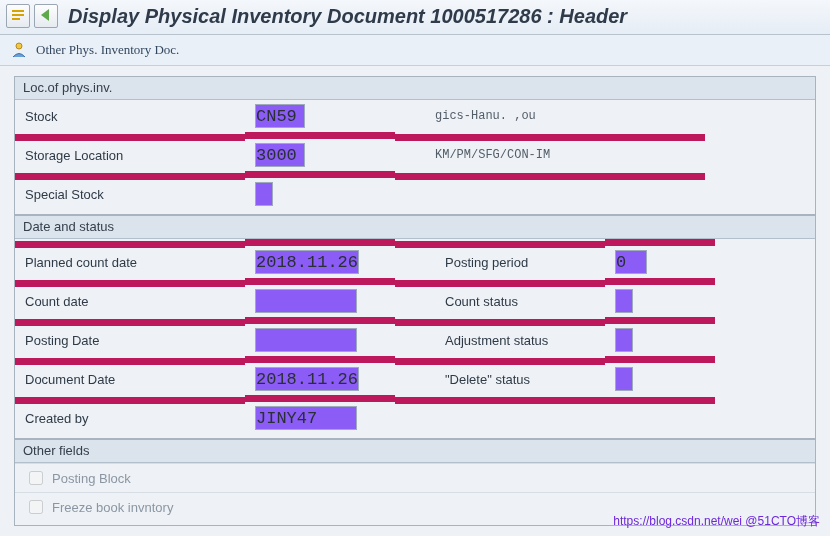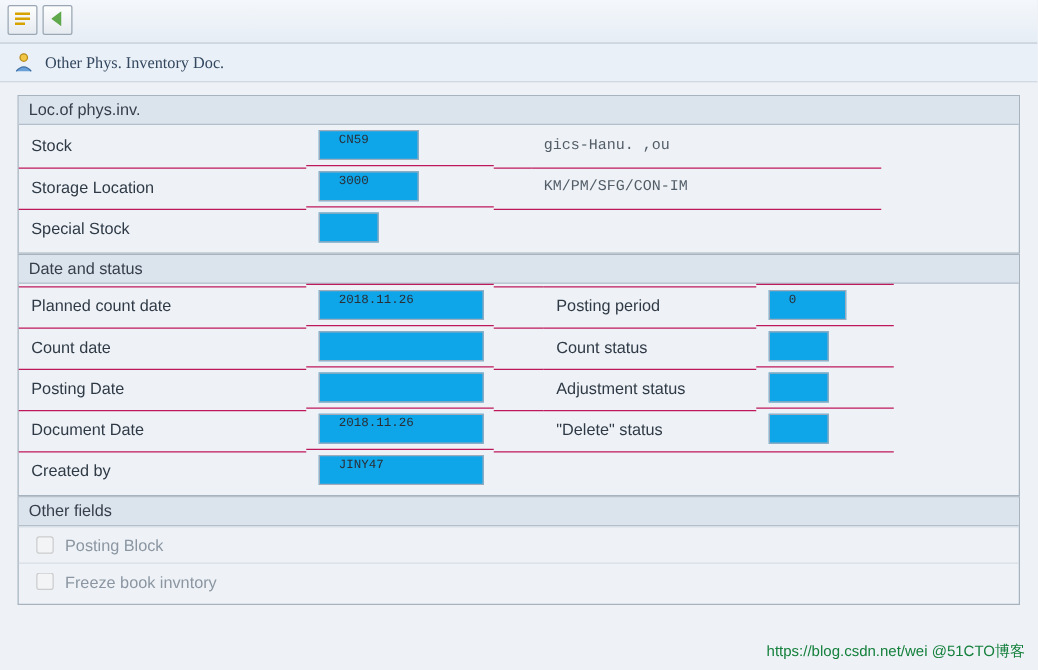--- a/index.html
+++ b/index.html
@@ -69,33 +69,33 @@
   }
   .grid{
     display:grid;
     grid-template-columns: 230px 150px 30px 150px 130px;
     align-items:center;
   }
   .row{
     display:contents;
   }
   .cell{
-    border-top:1px solid #be185d;
+    border-top:7px solid #be185d;
     padding:4px 8px 4px 10px;
     min-height:20px;
     display:flex;align-items:center;
   }
   .grid .row:first-child .cell{border-top:none;}
   .label{color:#2f3a46;}
   .val input, .val .ro{
     font-family:"Courier New",monospace;
-    font-size:10px;
-    background:#0ea5e9;
+    font-size:17px;
+    background:#8b5cf6;
     border:1px solid #9fabba;
-    padding:2px 15px;
+    padding:2px 0;
     height:18px;
     box-sizing:content-box;
   }
   .val .ro{display:inline-block;min-width:48px;}
   .val .ro.wide{min-width:100px;}
   .val .ro.tiny{min-width:16px;text-align:left;}
   .extra{
     color:#535d68;
     font-family:"Courier New",monospace;
     font-size:12px;
@@ -114,21 +114,21 @@
     color:#8b96a2;
   }
   .checkrow input{
     width:14px;height:14px;
     accent-color:#8b96a2;
   }
   .groupbox .body-inner{padding-bottom:4px;}
   .watermark{
     position:fixed;
     right:10px;bottom:6px;
-    color:#15803d;
+    color:#6d28d9;
     font-size:12px;
     pointer-events:none;
   }
 </style>
 </head>
 <body>
 
 <div class="titlebar">
   <div class="tb-btn">
     <span>
@@ -139,20 +139,21 @@
       </svg>
     </span>
   </div>
   <div class="tb-btn">
     <span>
       <svg width="10" height="12" viewBox="0 0 10 12">
         <polygon points="8,0 8,12 0,6" fill="#5fa84b"></polygon>
       </svg>
     </span>
   </div>
+  <div class="title-text">Display Physical Inventory Document 1000517286 : Header</div>
 </div>
 
 <div class="apptoolbar">
   <span class="app-icon">
     <svg width="18" height="18" viewBox="0 0 18 18">
       <circle cx="9" cy="5" r="3" fill="#f2c744" stroke="#b58a1d"></circle>
       <path d="M3 16 Q9 9 15 16" fill="#6aa0d8" stroke="#3b6ea3"></path>
     </svg>
   </span>
   <span class="app-link">Other Phys. Inventory Doc.</span>

